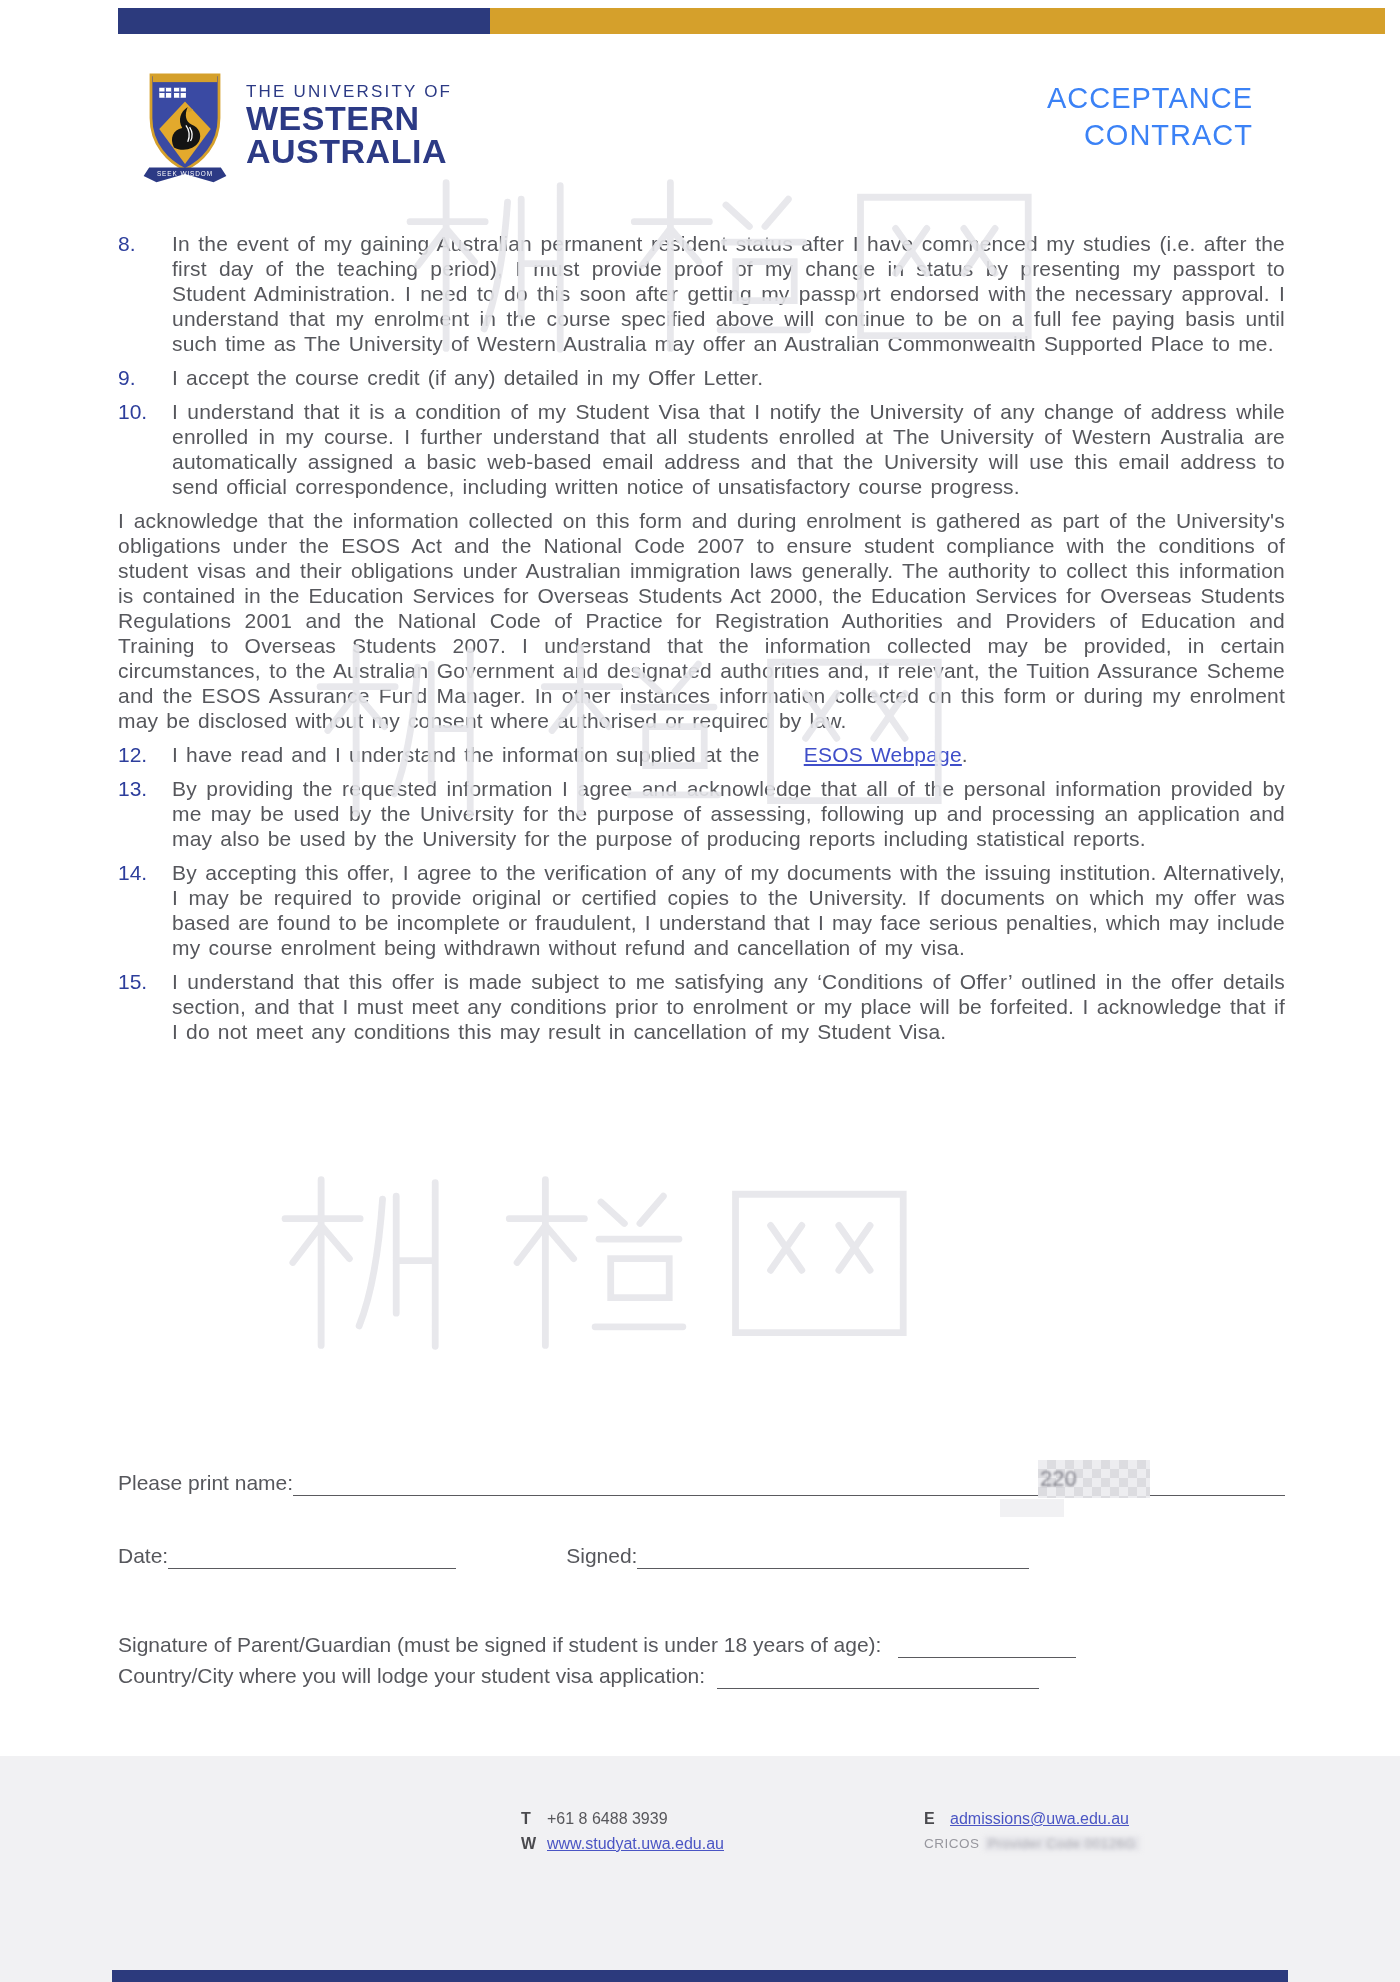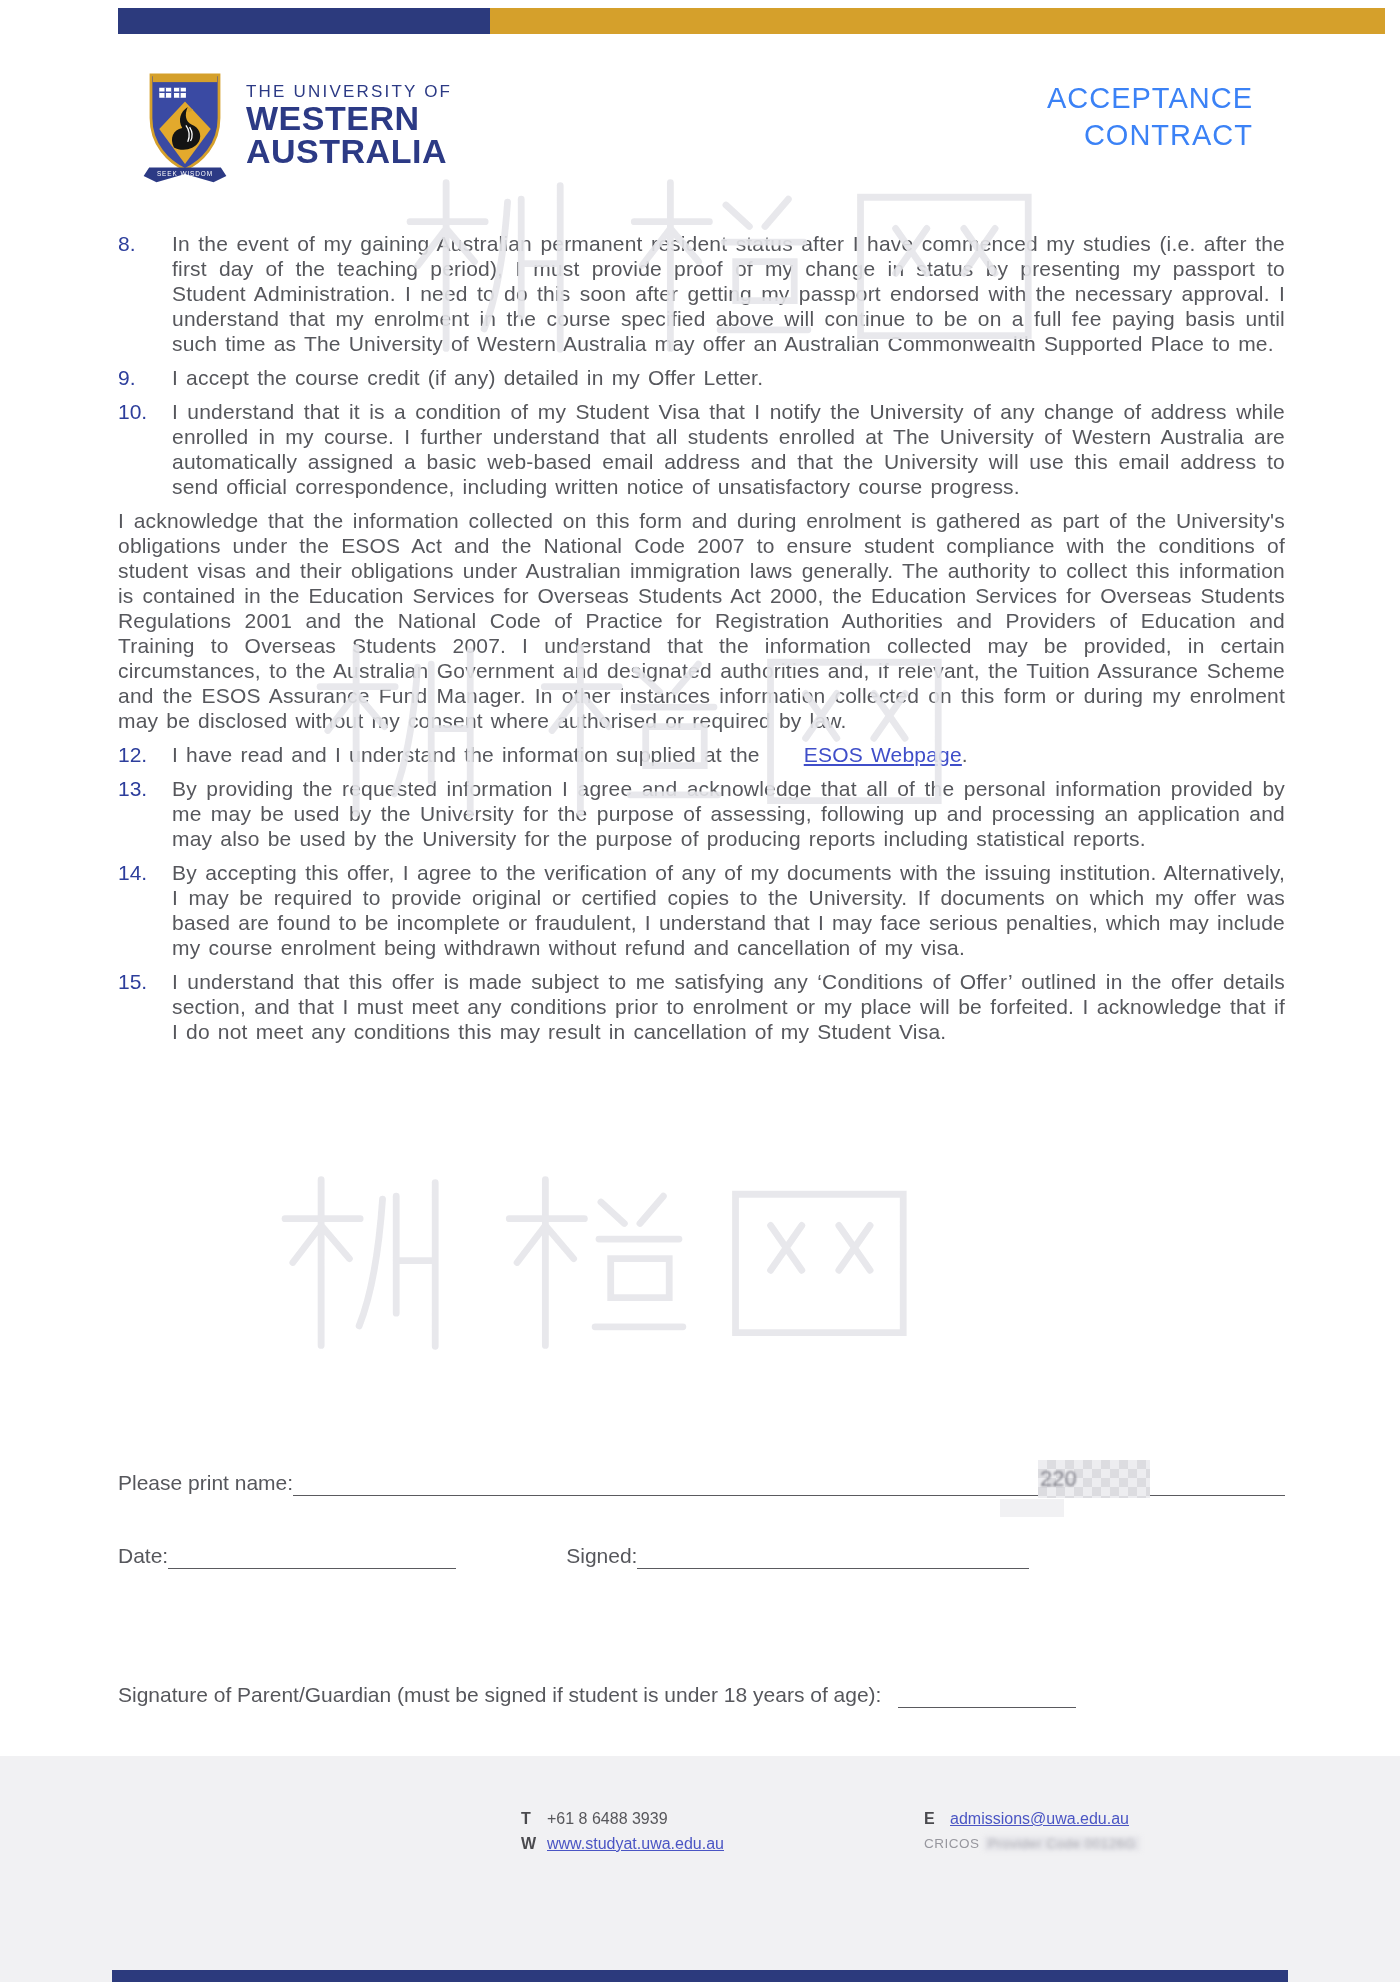--- a/index.html
+++ b/index.html
@@ -173,25 +173,30 @@
   <div class="redact2"></div>
 
   <div class="sigline" style="top:1543px; width:1167px;">
     <span>Date:</span>
       <span class="rule" style="width:288px;"></span>
     <span style="width:110px;"></span>
     <span>Signed:</span>
       <span class="rule" style="width:392px;"></span>
   </div>
 
-  <div class="sigline" style="top:1682px;gap:17px;">
+  <div class="sigline" style="top:1632px;gap:17px;">
     <span>Signature of Parent/Guardian (must be signed if student is under 18 years of age):</span>
       <span class="rule" style="width:178px;"></span>
   </div>
 
+  <div class="sigline" style="top:1663px;">
+    <span>Country/City where you will lodge your student visa application:</span>
+      <span style="width:12px;"></span>
+      <span class="rule" style="width:322px;"></span>
+  </div>
 
   <div class="footer-bg"></div>
 
 
   <div class="fcol" style="left:521px; top:1806px;">
     <div>
       <span class="flabel">T</span><span>+61 8 6488 3939</span>
     </div>
     <div>
       <span class="flabel">W</span><a class="flink">www.studyat.uwa.edu.au</a>

